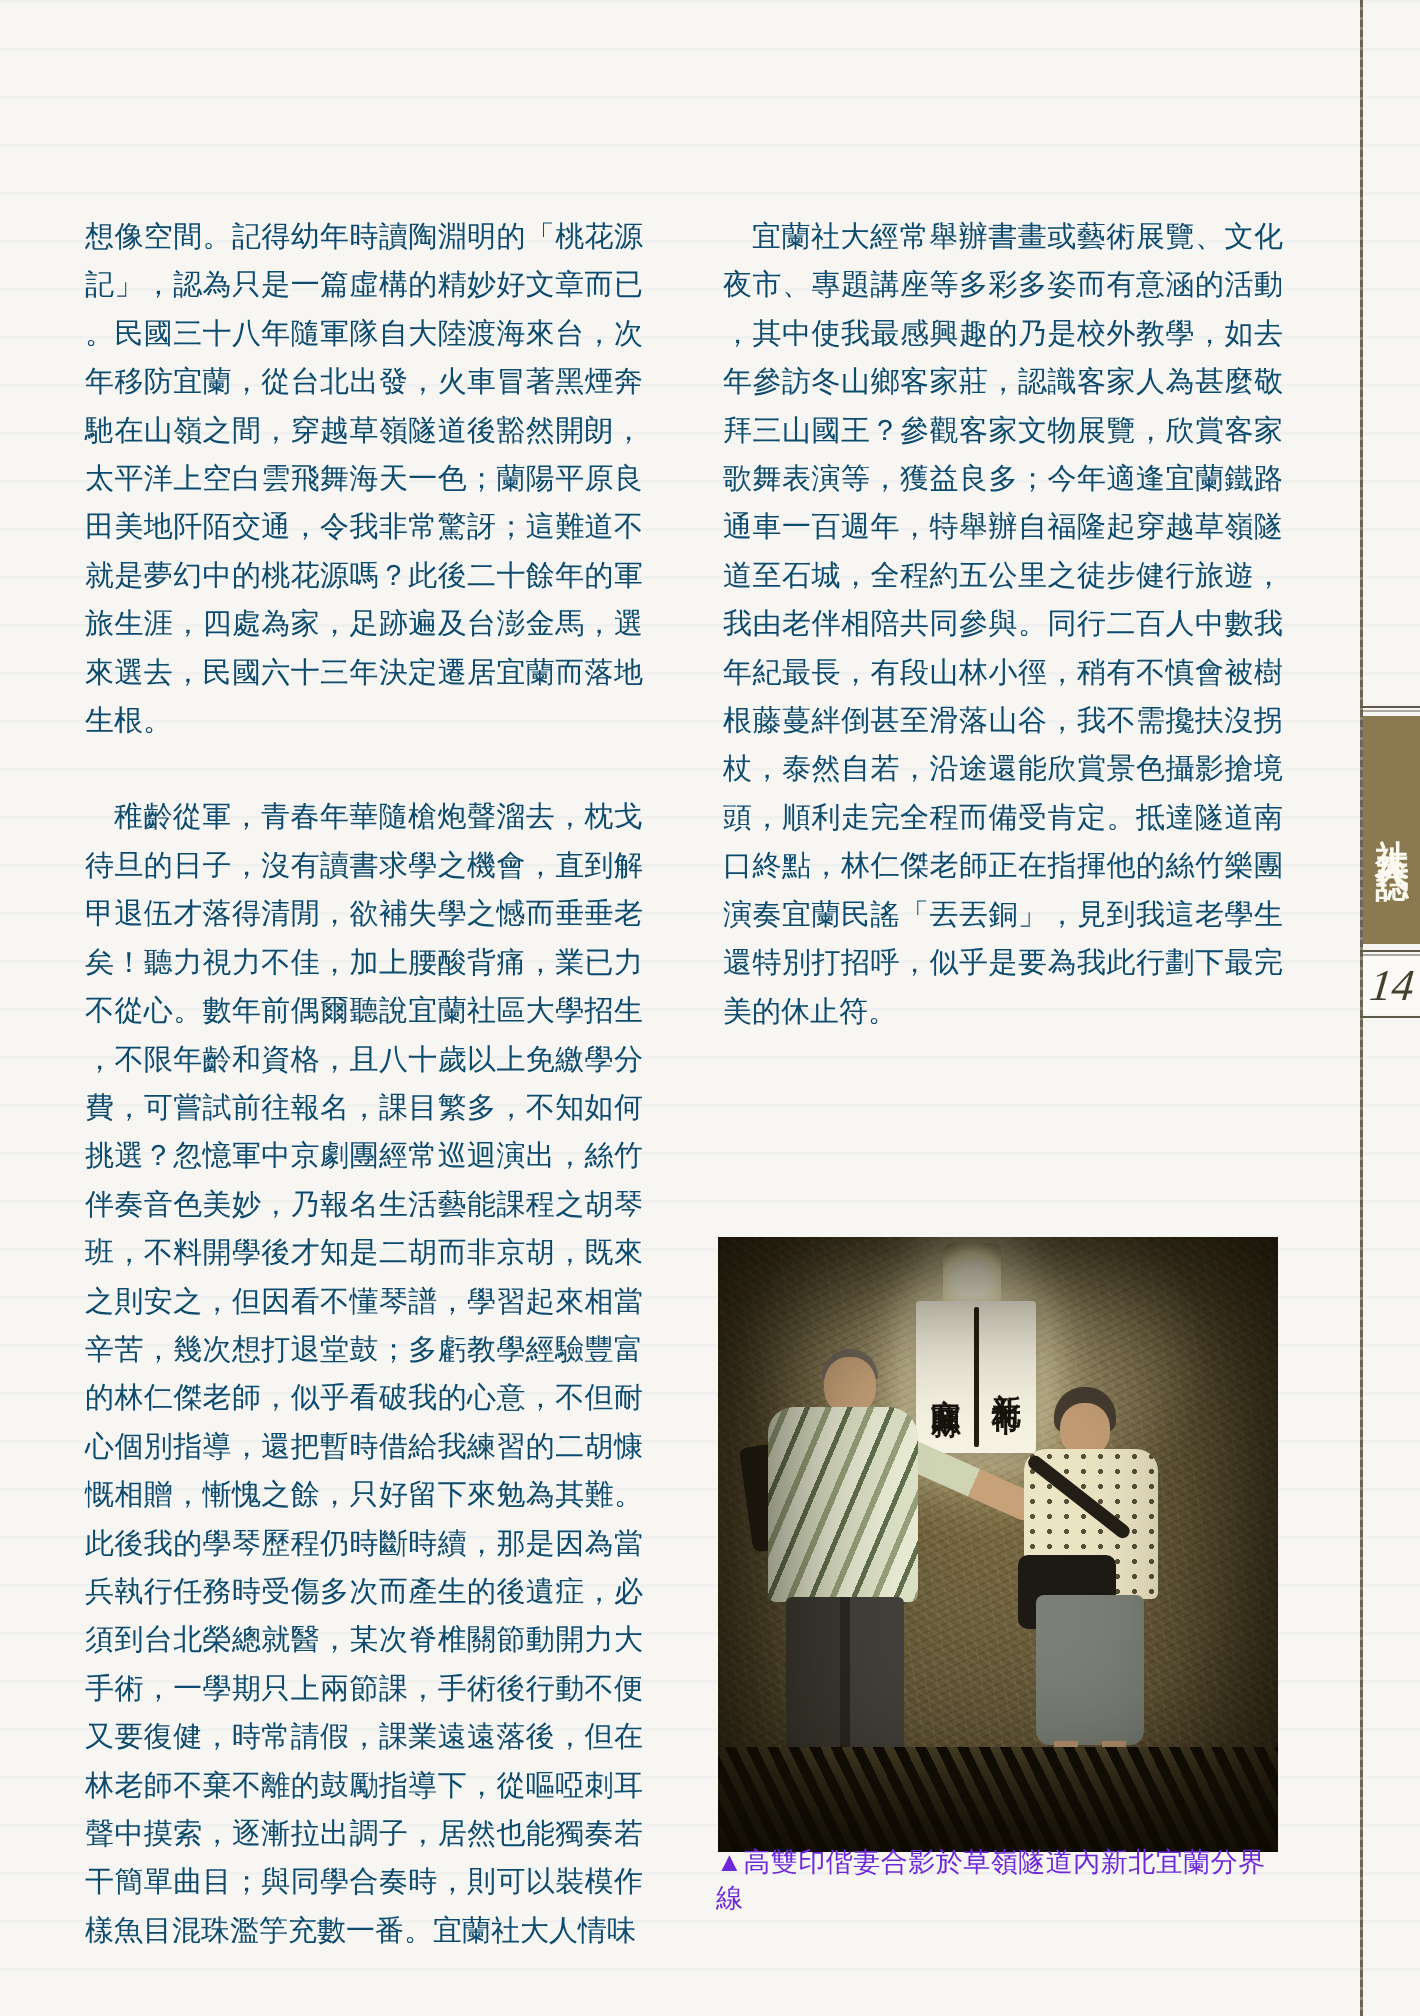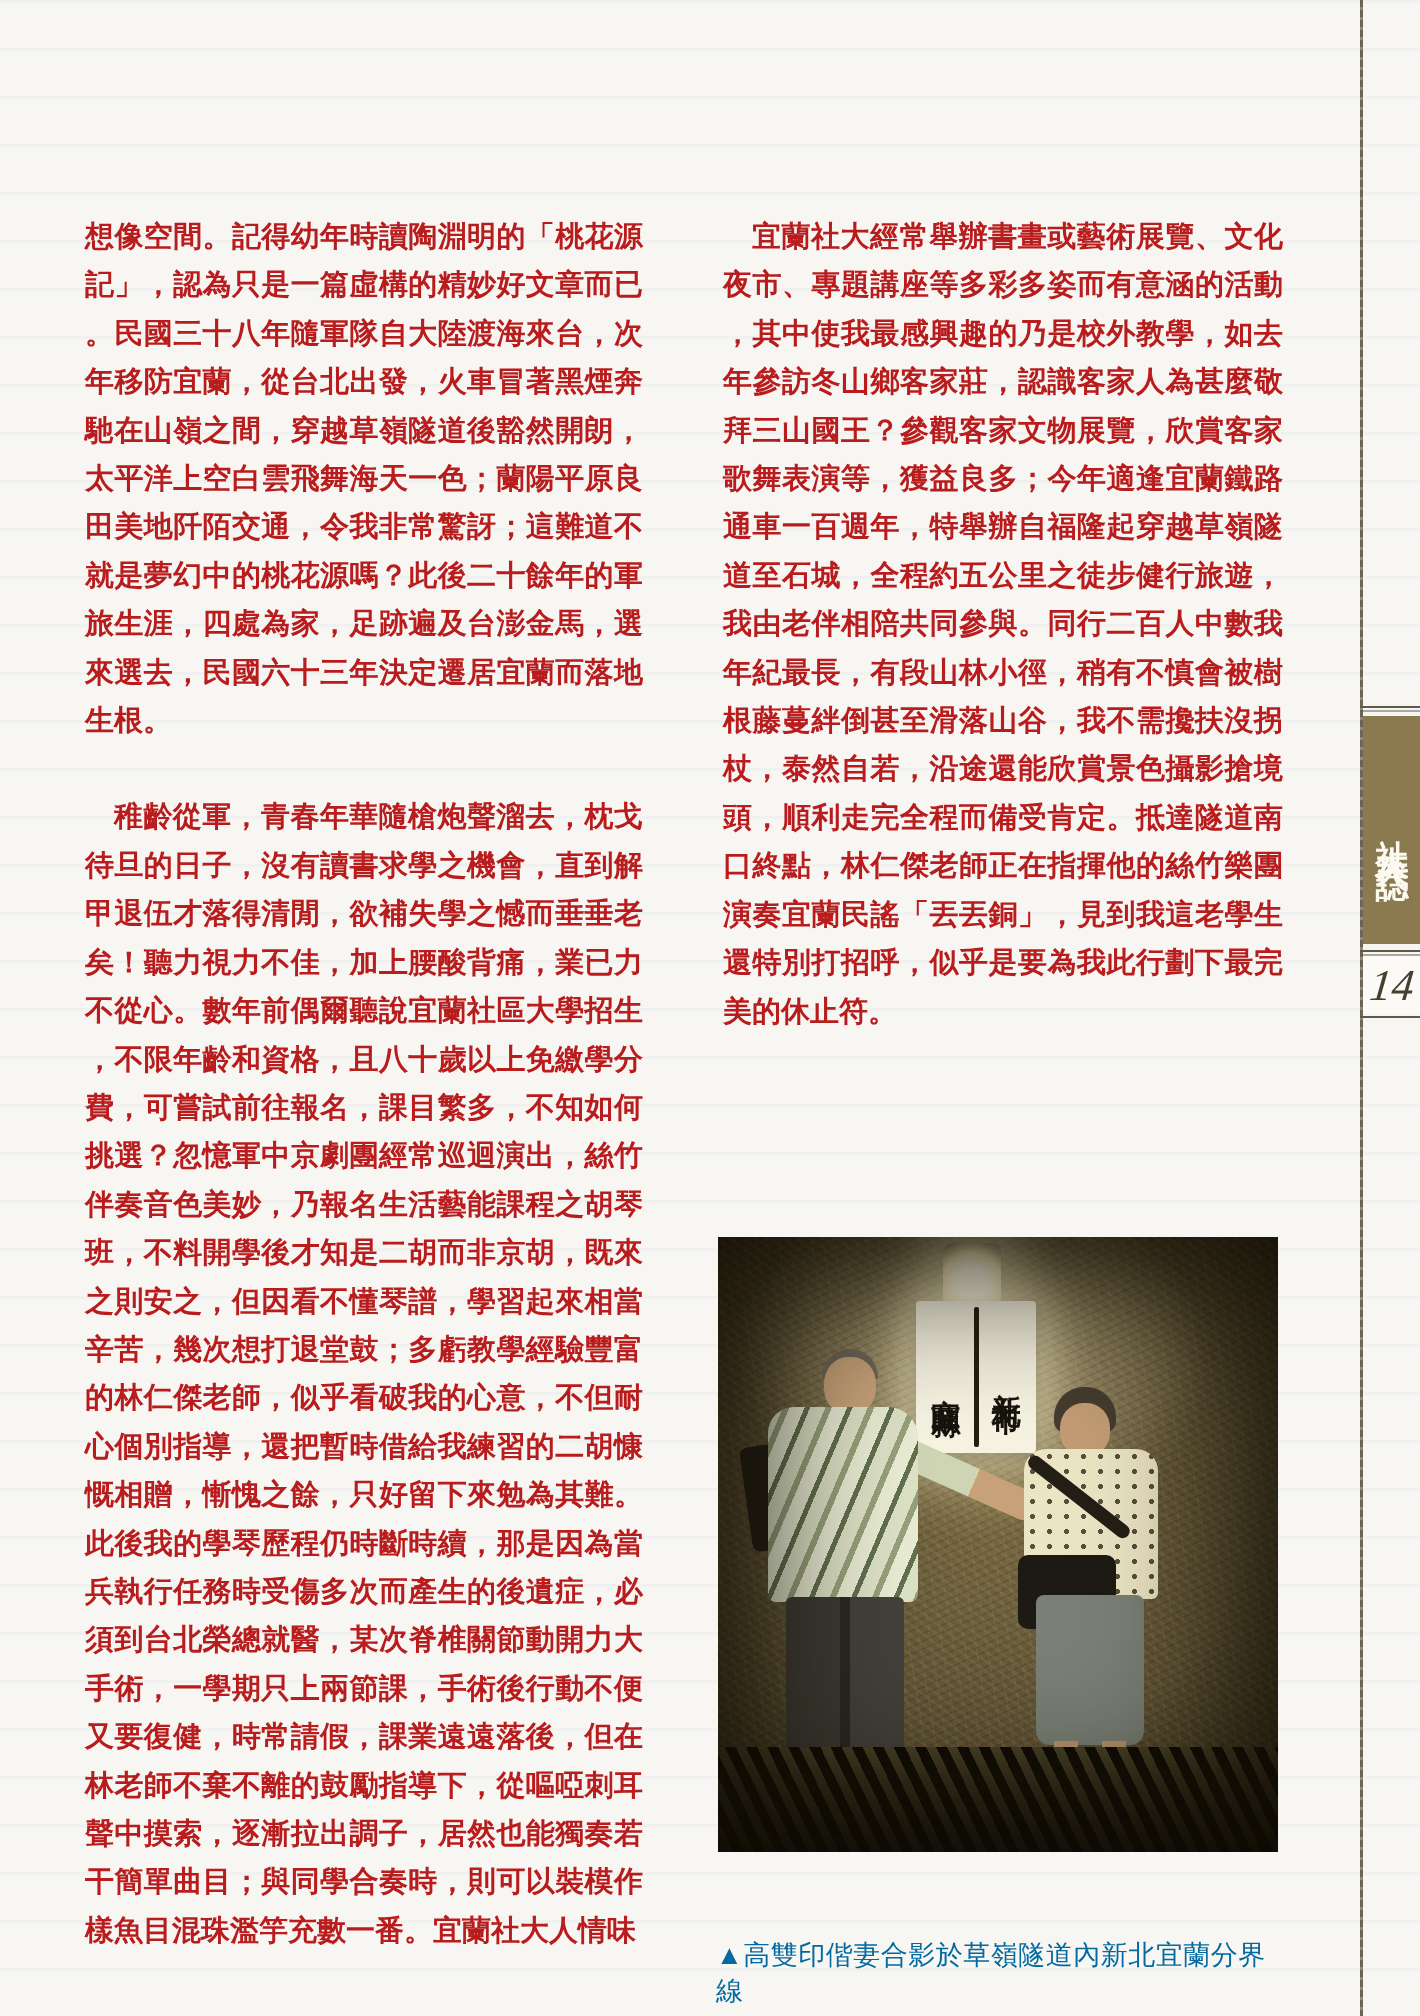--- a/index.html
+++ b/index.html
@@ -1,22 +1,22 @@
 <!DOCTYPE html>
 <html><head>
 <meta charset="utf-8">
 <style>
   html,body{margin:0;padding:0;background:#e9e7e2;}
   .page{position:relative;width:1420px;height:2016px;background:#f7f6f2;overflow:hidden;
         font-family:"Liberation Serif","DejaVu Serif",serif;}
   .page::before{content:"";position:absolute;inset:0;pointer-events:none;
         background:repeating-linear-gradient(180deg, rgba(186,200,214,.10) 0 3px, rgba(255,255,255,0) 3px 48px);}
   
-  .col{position:absolute;top:212px;font-size:29px;line-height:48.4px;color:#b91c1c;
-       text-align:justify;word-break:break-all;line-break:anywhere;font-weight:bold;}
+  .col{position:absolute;top:212px;font-size:29px;line-height:48.4px;color:#0c4a6e;
+       text-align:justify;word-break:break-all;line-break:anywhere;}
   .col p{margin:0 0 48px 0;}
   .col p.indent{text-indent:29px;}
   .col-left{left:85px;width:558px;}
   .col-right{left:723px;width:560px;}
   
   .photo{position:absolute;left:718px;top:1237px;width:560px;height:615px;margin:0;overflow:hidden;
     background:
       radial-gradient(ellipse 340px 260px at 255px 120px, rgba(255,244,196,.5), rgba(255,244,196,0) 70%),
       radial-gradient(ellipse 430px 430px at 50% 45%, #77683f 0%, #5f5233 55%, #43391f 82%, #2b2412 100%);}
   .photo-texture{position:absolute;inset:0;background:
@@ -58,21 +58,21 @@
   .woman-pants{position:absolute;left:22px;top:208px;width:108px;height:150px;background:#7a8076;border-radius:8px 8px 14px 14px;}
   .woman-leg{position:absolute;width:24px;height:84px;background:#bb9670;top:354px;}
   .leg-l{left:40px;} .leg-r{left:88px;}
   .woman-sandal{position:absolute;width:36px;height:14px;background:#17130d;border-radius:4px;top:438px;}
   .sandal-l{left:32px;} .sandal-r{left:84px;}
   .grate{position:absolute;left:0;bottom:0;width:100%;height:105px;background:
       linear-gradient(180deg, rgba(24,19,8,0) 0, rgba(24,19,8,.35) 30%, rgba(10,8,3,.75) 100%),
       repeating-linear-gradient(64deg, #0f0c05 0 5px, #4a4228 5px 14px, #0f0c05 14px 19px),
       repeating-linear-gradient(-64deg, rgba(0,0,0,.6) 0 4px, rgba(0,0,0,0) 4px 14px);}
   
-  .caption{position:absolute;left:716px;top:1937px;width:575px;font-size:27px;letter-spacing:.5px;color:#0369a1;}
+  .caption{position:absolute;left:716px;top:1844px;width:575px;font-size:27px;letter-spacing:.5px;color:#6d28d9;}
   
   .v-rule{position:absolute;left:1360px;top:0;width:3px;height:2016px;
     background:repeating-linear-gradient(180deg,#6c6557 0 7px,#8f897a 7px 10px);}
   .rule-h{position:absolute;left:1360px;width:60px;height:2px;background:#5f594b;box-shadow:0 4px 0 rgba(95,89,75,.5);}
   .rule-top{top:706px;}
   .rule-mid{top:950px;}
   .rule-bottom{top:1016px;box-shadow:none;}
   .tab{position:absolute;left:1363px;top:716px;width:57px;height:228px;background:#8b7a4f;
     display:flex;align-items:center;justify-content:center;}
   .tab-label{writing-mode:vertical-rl;text-orientation:upright;color:#fcfaf0;font-size:33px;font-weight:700;letter-spacing:7px;}

